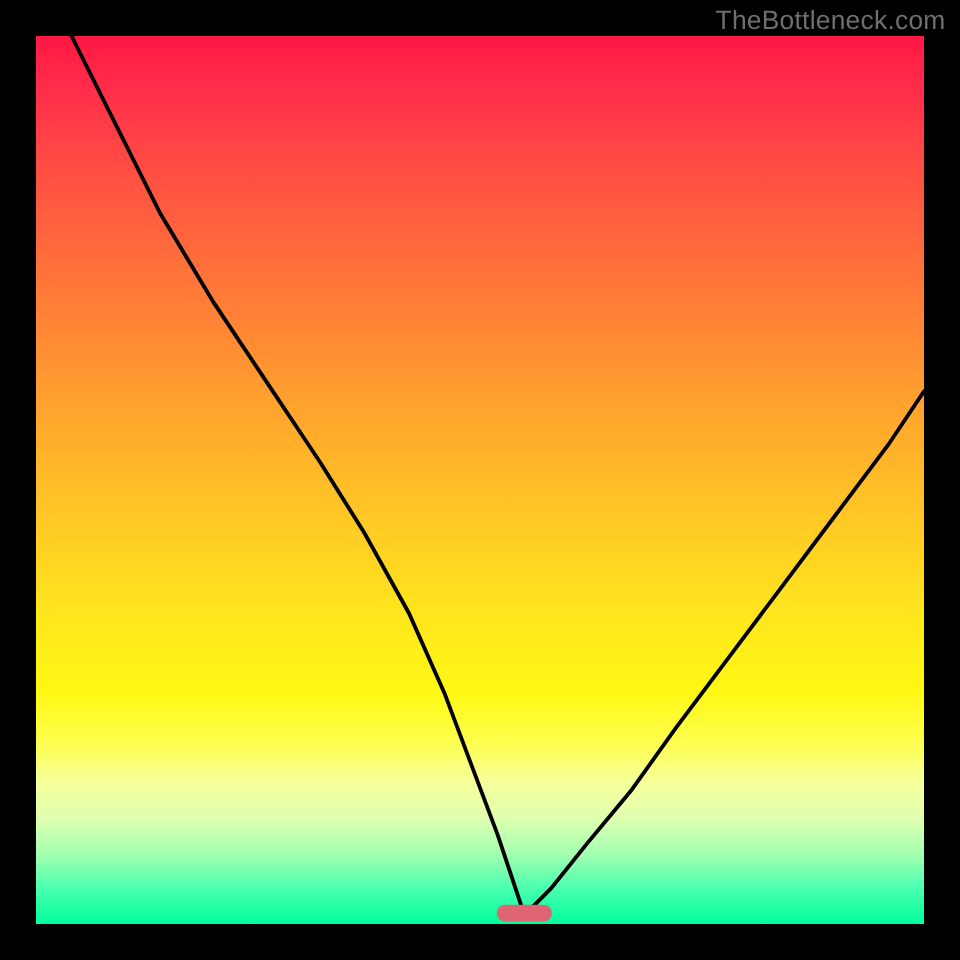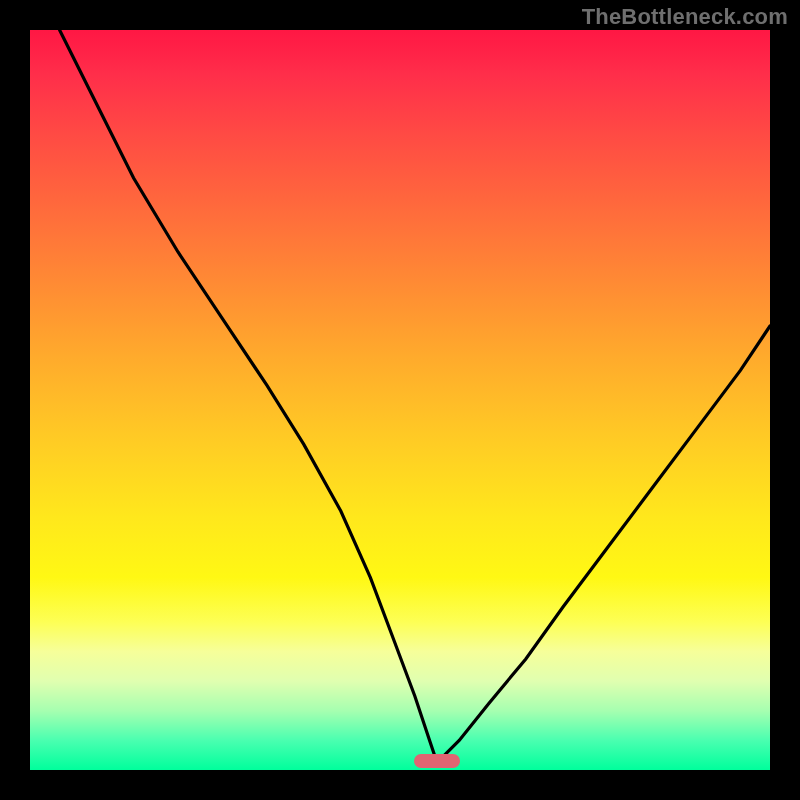--- a/index.html
+++ b/index.html
@@ -16,21 +16,21 @@
     width: 800px;
     height: 800px;
     background: #000;
   }
   .watermark {
     position: absolute;
     top: 4px;
     right: 12px;
     font-size: 22px;
     color: #6f6f6f;
-    font-weight: 700;
+    font-weight: 400;
     letter-spacing: 0.2px;
     z-index: 10;
   }
   .plot-area {
     position: absolute;
     left: 30px;
     top: 30px;
     width: 740px;
     height: 740px;
     overflow: hidden;

